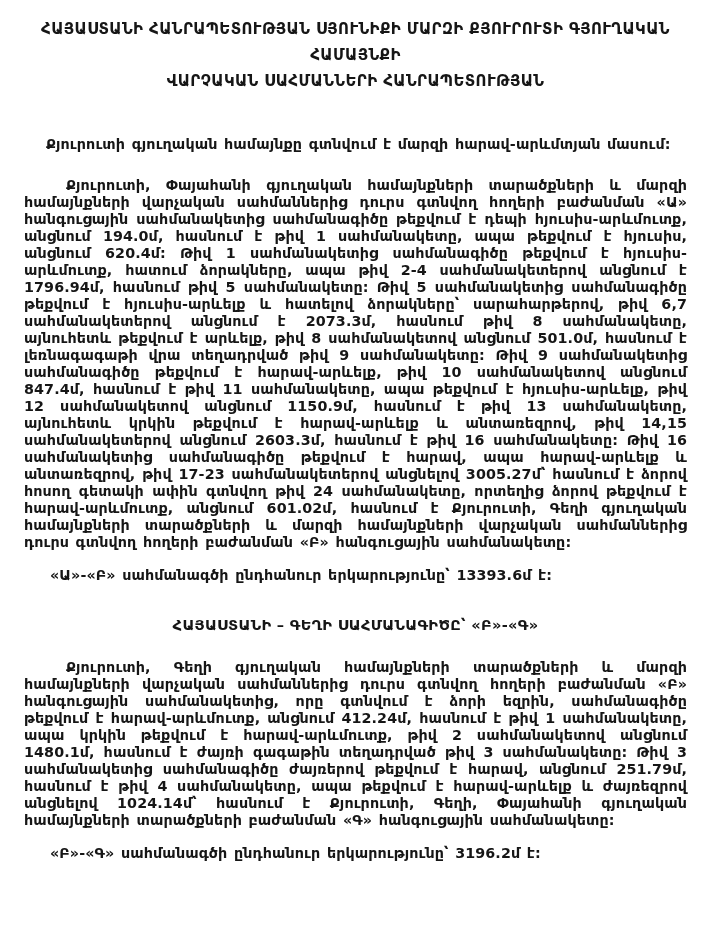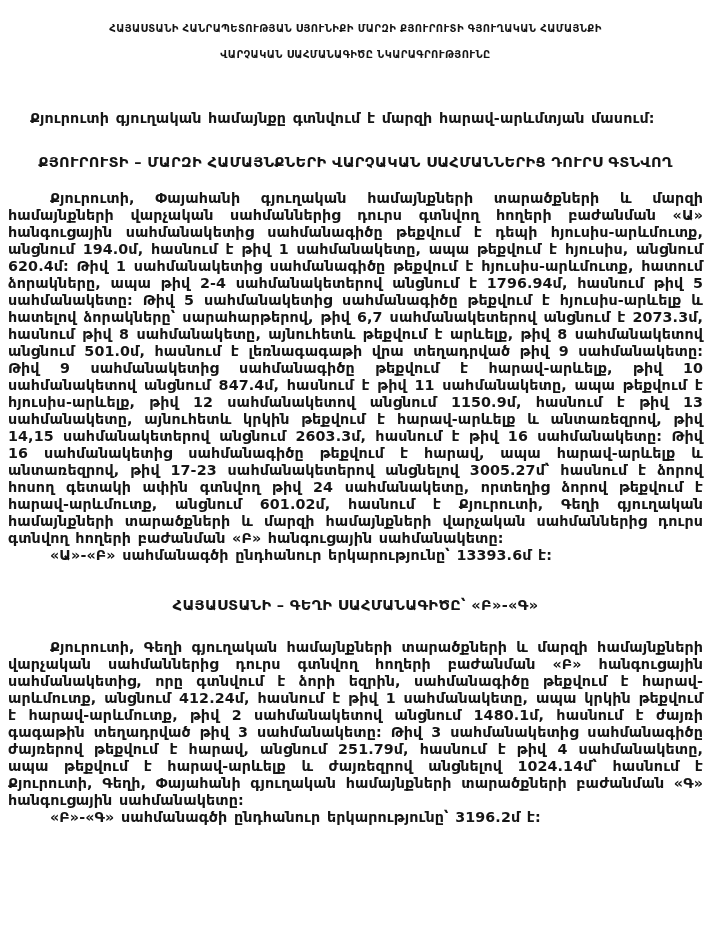--- a/index.html
+++ b/index.html
@@ -16,27 +16,27 @@
     background: #ffffff;
     overflow: hidden;
     font-family: "DejaVu Sans", sans-serif;
     font-weight: 700;
     color: #161616;
     -webkit-font-smoothing: none;
   }
   .doc-title {
     margin: 6px 0 42px 0;
     text-align: center;
-    font-size: 10px;
+    font-size: 15px;
     line-height: 26px;
     letter-spacing: 0.4px;
   }
   .doc-title .line { display: block; }
   .para {
-    margin: 0;
+    margin: 16px;
     font-size: 14.3px;
     line-height: 17px;
     word-spacing: 1.5px;
     letter-spacing: 0.1px;
   }
   .indent-sm { text-indent: 22px; }
   .indent-lg { text-indent: 42px; }
   .just { text-align: justify; }
   .section-heading {
     margin: 24px 0 18px 0;
@@ -50,29 +50,28 @@
   .section-heading.second { margin: 30px 0 24px 0; }
   .total-line { margin: 0; }
 </style>
 </head>
 <body>
 
 <div class="page">
 
   <h1 class="doc-title">
     <span class="line">ՀԱՅԱՍՏԱՆԻ ՀԱՆՐԱՊԵՏՈՒԹՅԱՆ ՍՅՈՒՆԻՔԻ ՄԱՐԶԻ ՔՅՈՒՐՈՒՏԻ ԳՅՈՒՂԱԿԱՆ ՀԱՄԱՅՆՔԻ</span>
-    <span class="line">ՎԱՐՉԱԿԱՆ ՍԱՀՄԱՆԱԳԻԾԸ ՆԿԱՐԱԳՐՈՒԹՅՈՒՆԸ</span>
+    <span class="line">ՎԱՐՉԱԿԱՆ ՍԱՀՄԱՆՆԵՐԻ ՀԱՆՐԱՊԵՏՈՒԹՅԱՆ</span>
   </h1>
 
   <div class="intro">
     <p class="para indent-sm">Քյուրուտի գյուղական համայնքը գտնվում է մարզի հարավ-արևմտյան մասում:</p>
   </div>
 
   <h2 class="section-heading first">
-    <span class="line">ՔՅՈՒՐՈՒՏԻ – ՄԱՐԶԻ ՀԱՄԱՅՆՔՆԵՐԻ ՎԱՐՉԱԿԱՆ ՍԱՀՄԱՆՆԵՐԻՑ ԴՈՒՐՍ ԳՏՆՎՈՂ</span>
   </h2>
 
   <p class="para indent-lg just">Քյուրուտի, Փայահանի գյուղական համայնքների տարածքների և մարզի համայնքների վարչական սահմաններից դուրս գտնվող հողերի բաժանման «Ա» հանգուցային սահմանակետից սահմանագիծը թեքվում է դեպի հյուսիս-արևմուտք, անցնում 194.0մ, հասնում է թիվ 1 սահմանակետը, ապա թեքվում է հյուսիս, անցնում 620.4մ: Թիվ 1 սահմանակետից սահմանագիծը թեքվում է հյուսիս-արևմուտք, հատում ձորակները, ապա թիվ 2-4 սահմանակետերով անցնում է 1796.94մ, հասնում թիվ 5 սահմանակետը: Թիվ 5 սահմանակետից սահմանագիծը թեքվում է հյուսիս-արևելք և հատելով ձորակները՝ սարահարթերով, թիվ 6,7 սահմանակետերով անցնում է 2073.3մ, հասնում թիվ 8 սահմանակետը, այնուհետև թեքվում է արևելք, թիվ 8 սահմանակետով անցնում 501.0մ, հասնում է լեռնագագաթի վրա տեղադրված թիվ 9 սահմանակետը: Թիվ 9 սահմանակետից սահմանագիծը թեքվում է հարավ-արևելք, թիվ 10 սահմանակետով անցնում 847.4մ, հասնում է թիվ 11 սահմանակետը, ապա թեքվում է հյուսիս-արևելք, թիվ 12 սահմանակետով անցնում 1150.9մ, հասնում է թիվ 13 սահմանակետը, այնուհետև կրկին թեքվում է հարավ-արևելք և անտառեզրով, թիվ 14,15 սահմանակետերով անցնում 2603.3մ, հասնում է թիվ 16 սահմանակետը: Թիվ 16 սահմանակետից սահմանագիծը թեքվում է հարավ, ապա հարավ-արևելք և անտառեզրով, թիվ 17-23 սահմանակետերով անցնելով 3005.27մ՝ հասնում է ձորով հոսող գետակի ափին գտնվող թիվ 24 սահմանակետը, որտեղից ձորով թեքվում է հարավ-արևմուտք, անցնում 601.02մ, հասնում է Քյուրուտի, Գեղի գյուղական համայնքների տարածքների և մարզի համայնքների վարչական սահմաններից դուրս գտնվող հողերի բաժանման «Բ» հանգուցային սահմանակետը:</p>
   <p class="para indent-lg total-line">«Ա»-«Բ» սահմանագծի ընդհանուր երկարությունը՝ 13393.6մ է:</p>
 
   <h2 class="section-heading second">
     <span class="line">ՀԱՅԱՍՏԱՆԻ – ԳԵՂԻ ՍԱՀՄԱՆԱԳԻԾԸ՝ «Բ»-«Գ»</span>
   </h2>
 
   <p class="para indent-lg just">Քյուրուտի, Գեղի գյուղական համայնքների տարածքների և մարզի համայնքների վարչական սահմաններից դուրս գտնվող հողերի բաժանման «Բ» հանգուցային սահմանակետից, որը գտնվում է ձորի եզրին, սահմանագիծը թեքվում է հարավ-արևմուտք, անցնում 412.24մ, հասնում է թիվ 1 սահմանակետը, ապա կրկին թեքվում է հարավ-արևմուտք, թիվ 2 սահմանակետով անցնում 1480.1մ, հասնում է ժայռի գագաթին տեղադրված թիվ 3 սահմանակետը: Թիվ 3 սահմանակետից սահմանագիծը ժայռերով թեքվում է հարավ, անցնում 251.79մ, հասնում է թիվ 4 սահմանակետը, ապա թեքվում է հարավ-արևելք և ժայռեզրով անցնելով 1024.14մ՝ հասնում է Քյուրուտի, Գեղի, Փայահանի գյուղական համայնքների տարածքների բաժանման «Գ» հանգուցային սահմանակետը:</p>

